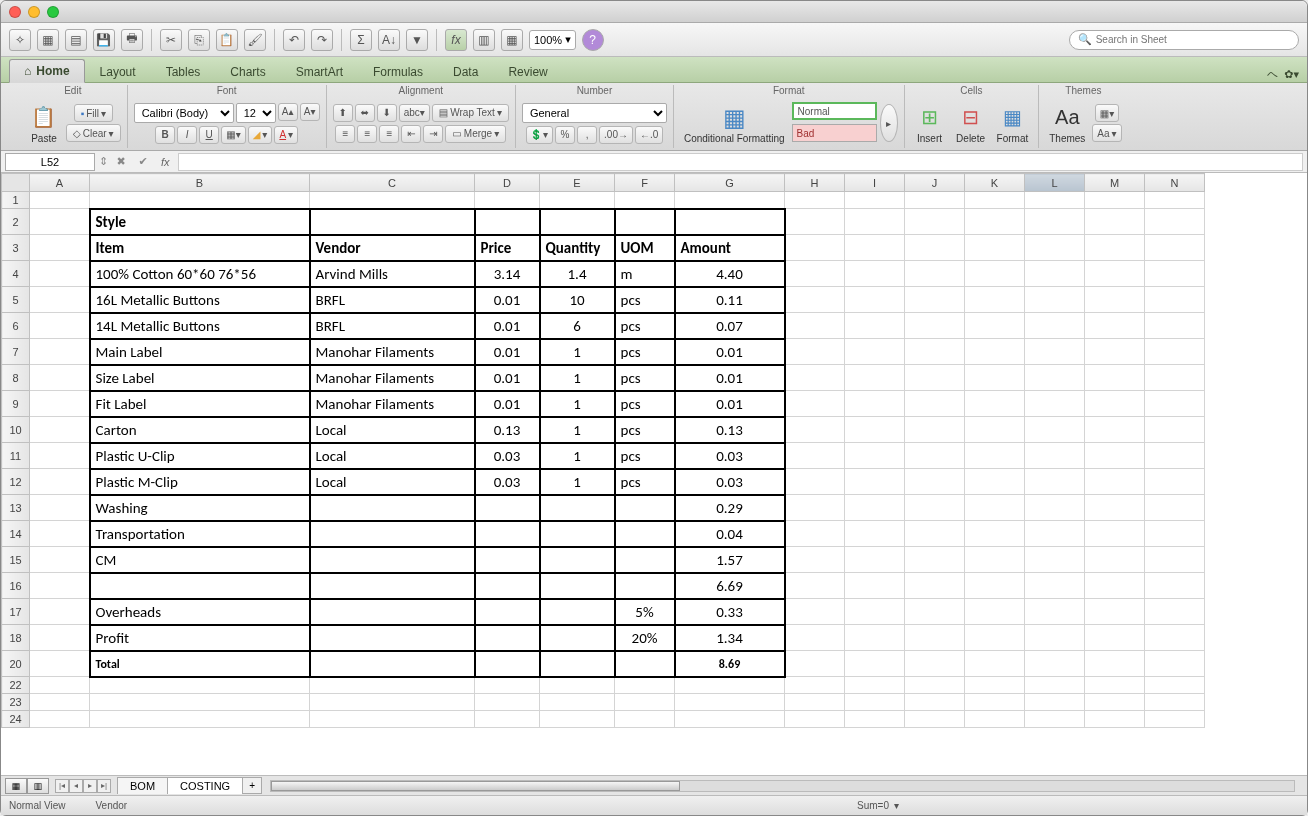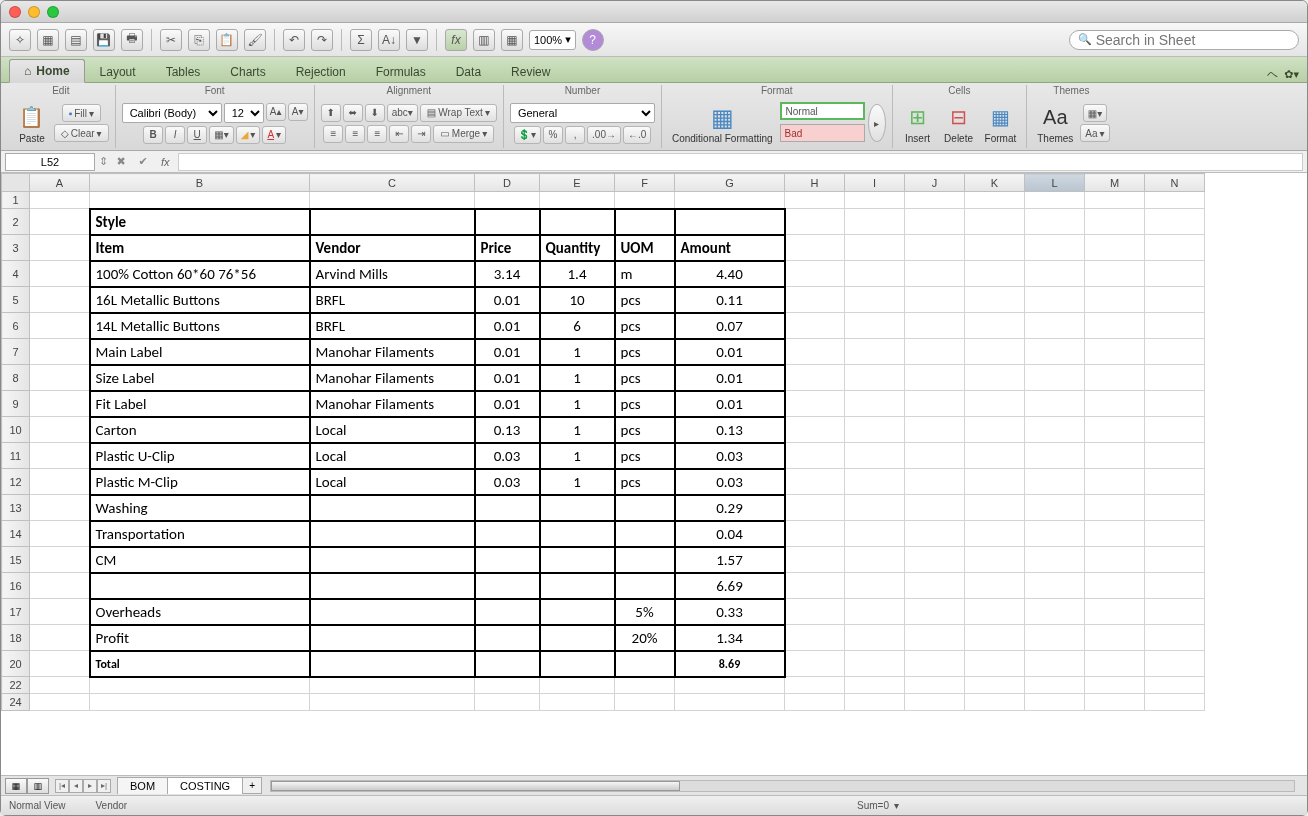--- a/index.html
+++ b/index.html
@@ -7,27 +7,27 @@
 .window { width: 1308px; height: 816px; background: #fff; border: 1px solid #888; border-radius: 6px; position: relative; display: flex; flex-direction: column; }
 .titlebar { height: 22px; background: linear-gradient(#e8e8e8,#d0d0d0); border-bottom: 1px solid #aaa; display: flex; align-items: center; padding: 0 8px; border-radius: 6px 6px 0 0; }
 .traffic { display:flex; gap:7px; }
 .t-dot { width:12px; height:12px; border-radius:50%; border:1px solid rgba(0,0,0,0.2); }
 .t-red{background:#ff5f57}.t-yel{background:#ffbd2e}.t-grn{background:#28c940}
 .toolbar { height: 34px; background: linear-gradient(#f7f7f7,#e5e5e5); border-bottom:1px solid #bbb; display:flex; align-items:center; padding:0 8px; gap:6px; }
 .tbtn { width:22px; height:22px; background:linear-gradient(#fafafa,#ddd); border:1px solid #aaa; border-radius:3px; display:flex; align-items:center; justify-content:center; font-size:12px; cursor:pointer; color:#555;}
 .tsep{width:1px;height:22px;background:#bbb;margin:0 2px}
 .zoom-box{display:flex;align-items:center;border:1px solid #aaa;border-radius:3px;background:#fff;height:20px;padding:0 4px;font-size:11px;gap:3px}
 .search-wrap{margin-left:auto;display:flex;align-items:center;background:#fff;border:1px solid #aaa;border-radius:11px;height:20px;padding:0 8px;width:230px}
-.search-wrap input{border:none;outline:none;font-size:14px;width:100%;background:transparent;color:#888}
+.search-wrap input{border:none;outline:none;font-size:10px;width:100%;background:transparent;color:#888}
 .ribbon-tabs{height:26px;background:linear-gradient(#cfe2c2,#b7cfa6);border-bottom:1px solid #8ea77d;display:flex;align-items:flex-end;padding-left:8px;gap:0}
 .rtab{padding:4px 14px;font-size:12px;color:#3a4a30;cursor:pointer;border:1px solid transparent;border-bottom:none;position:relative;top:1px}
 .rtab.active{background:linear-gradient(#e6e6e6,#d8d8d8);border:1px solid #999;border-bottom:1px solid #d8d8d8;border-radius:3px 3px 0 0;font-weight:bold}
 .rtab-home{display:flex;align-items:center;gap:5px}
 .ribbon-right{margin-left:auto;display:flex;align-items:center;gap:6px;padding-right:8px;color:#3a4a30}
-.ribbon-body{height:68px;background:linear-gradient(#e8e8e8,#d8d8d8);border-bottom:1px solid #aaa;display:flex;padding:2px 6px;gap:0}
+.ribbon-body{height:68px;background:linear-gradient(#e8e8e8,#d8d8d8);border-bottom:1px solid #aaa;display:flex;padding:2px 18px;gap:0}
 .rgroup{border-right:1px solid #bbb;padding:0 6px;display:flex;flex-direction:column;font-size:10px;color:#555;height:100%}
 .rgroup-title{text-align:center;font-size:10px;color:#666;margin-bottom:2px}
 .rgroup-content{display:flex;gap:3px;align-items:center;flex:1}
 .rcol{display:flex;flex-direction:column;gap:2px;align-items:center;justify-content:center}
 .rbtn{height:18px;padding:0 4px;background:linear-gradient(#fafafa,#e0e0e0);border:1px solid #b5b5b5;border-radius:3px;display:flex;align-items:center;justify-content:center;font-size:10px;cursor:pointer;color:#555;gap:2px;white-space:nowrap}
 .rbtn-sm{width:20px;padding:0}
 .rbtn-wide{width:auto;padding:0 6px}
 .rselect{height:20px;border:1px solid #aaa;background:#fff;font-size:11px;padding:0 3px;border-radius:2px}
 .big-btn{display:flex;flex-direction:column;align-items:center;gap:1px;padding:2px 4px;cursor:pointer;font-size:10px;color:#333}
 .big-icon{width:30px;height:30px;display:flex;align-items:center;justify-content:center;font-size:20px}
@@ -112,21 +112,21 @@
   </div>
 
   <div class="ribbon-tabs">
     <div class="rtab active rtab-home">
       <span>⌂</span>
       <span>Home</span>
     </div>
     <div class="rtab">Layout</div>
     <div class="rtab">Tables</div>
     <div class="rtab">Charts</div>
-    <div class="rtab">Rejection</div>
+    <div class="rtab">SmartArt</div>
     <div class="rtab">Formulas</div>
     <div class="rtab">Data</div>
     <div class="rtab">Review</div>
     <div class="ribbon-right">
       <span>ヘ</span>
       <span>✿▾</span>
     </div>
   </div>
 
   <div class="ribbon-body">
@@ -625,20 +625,37 @@
               <td class="cell"></td>
               <td class="cell"></td>
               <td class="cell"></td>
               <td class="cell"></td>
               <td class="cell"></td>
               <td class="cell"></td>
               <td class="cell"></td>
               <td class="cell"></td>
             </tr>
             <tr style="height:17px">
+              <th class="rowhead">23</th>
+              <td class="cell"></td>
+              <td class="cell"></td>
+              <td class="cell"></td>
+              <td class="cell"></td>
+              <td class="cell"></td>
+              <td class="cell"></td>
+              <td class="cell"></td>
+              <td class="cell"></td>
+              <td class="cell"></td>
+              <td class="cell"></td>
+              <td class="cell"></td>
+              <td class="cell"></td>
+              <td class="cell"></td>
+              <td class="cell"></td>
+            </tr>
+            <tr style="height:17px">
               <th class="rowhead">24</th>
               <td class="cell"></td>
               <td class="cell"></td>
               <td class="cell"></td>
               <td class="cell"></td>
               <td class="cell"></td>
               <td class="cell"></td>
               <td class="cell"></td>
               <td class="cell"></td>
               <td class="cell"></td>

